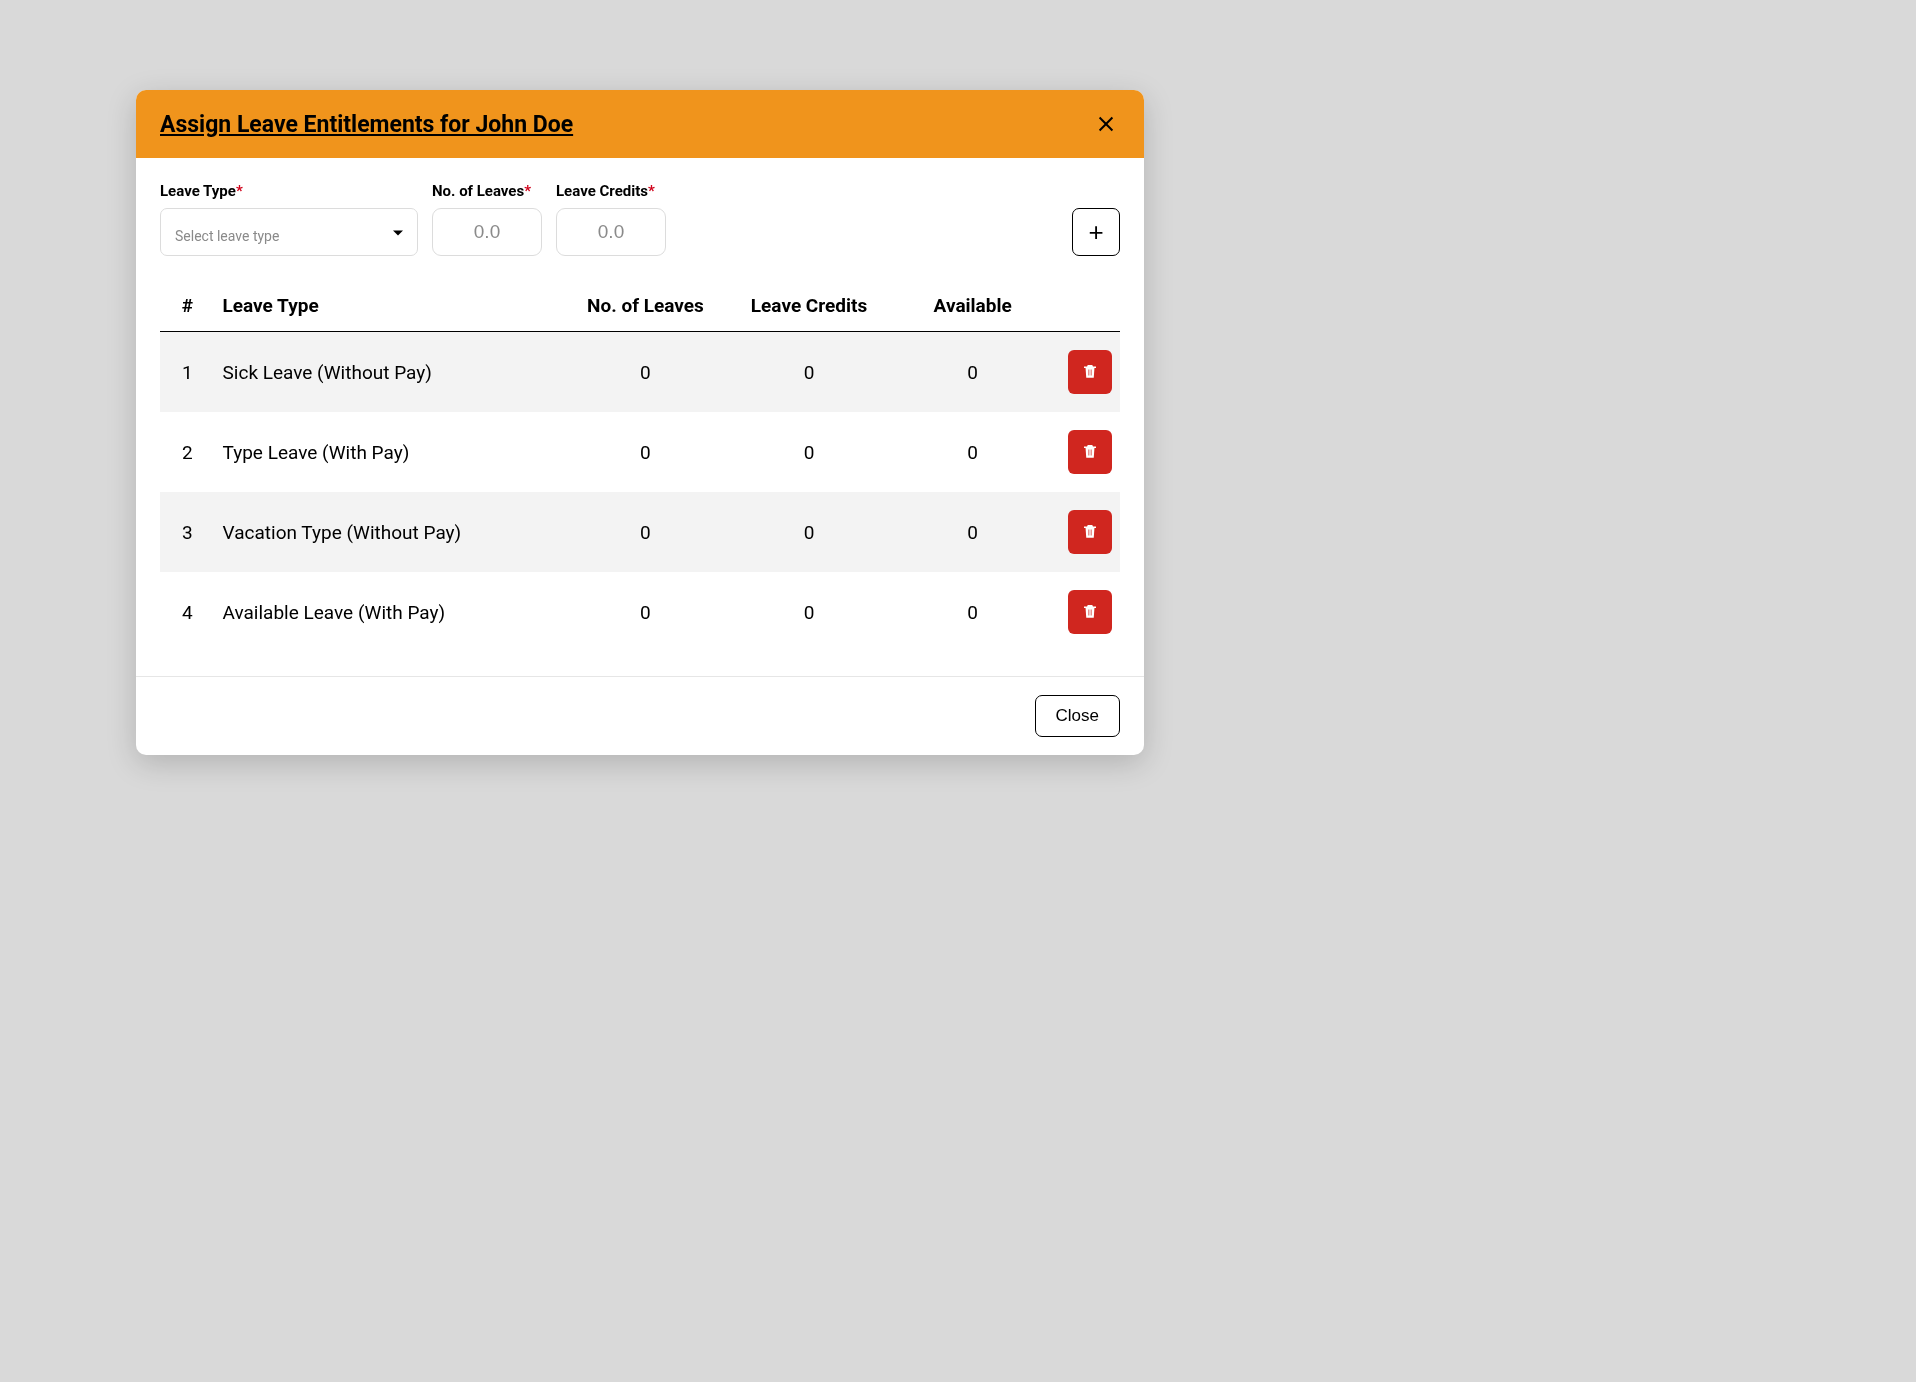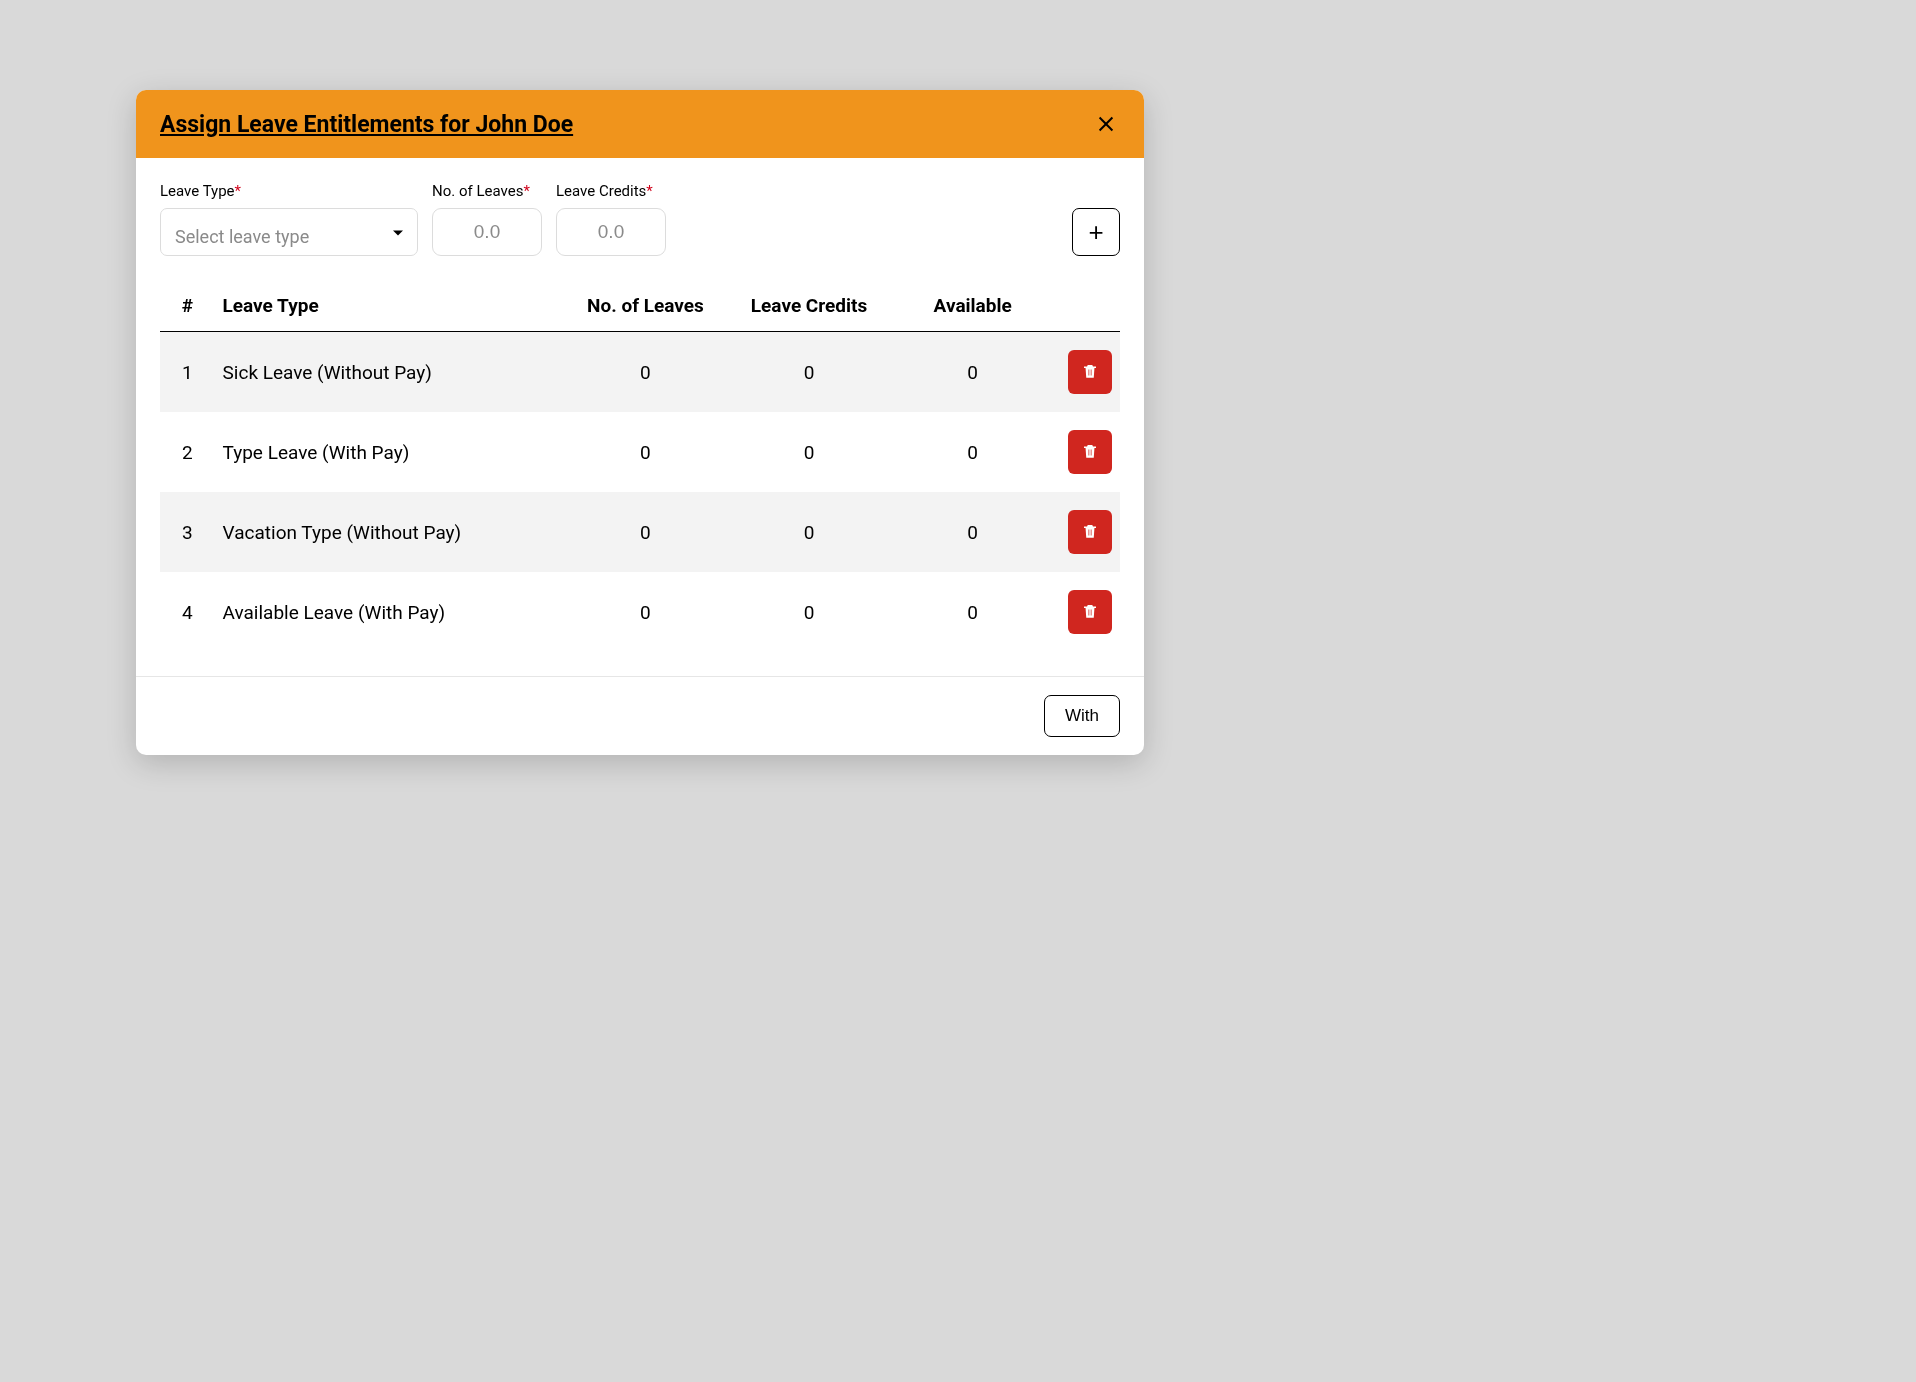--- a/index.html
+++ b/index.html
@@ -61,35 +61,36 @@
       margin-bottom: 28px;
     }
     .form-group {
       display: flex;
       flex-direction: column;
     }
     .form-label {
       font-size: 15px;
       color: #000;
       margin-bottom: 8px;
+      font-weight: bold;
     }
     .required {
       color: #d0021b;
     }
     .select-wrap {
       position: relative;
       width: 258px;
     }
     .select-field {
       width: 100%;
       height: 48px;
       border: 1px solid #dcdcdc;
       border-radius: 7px;
       padding: 8px 38px 0 14px;
-      font-size: 18px;
+      font-size: 14px;
       color: #8a8a8a;
       background: #fff;
       appearance: none;
       -webkit-appearance: none;
       outline: none;
       cursor: pointer;
       display: flex;
       align-items: center;
     }
     .select-caret {
@@ -304,15 +305,15 @@
                 <span><svg viewBox="0 0 24 24">
                     <path d="M6 7h12l-1 14H7L6 7zm3-3h6l1 2H8l1-2zM4 6h16v2H4V6z M10 10v8h1v-8h-1zm3 0v8h1v-8h-1z"></path>
                   </svg></span>
               </button></td>
           </tr>
         </tbody>
     </table>
   </div>
 
   <div class="modal-footer">
-    <button class="close-btn">With</button>
+    <button class="close-btn">Close</button>
   </div>
 </div>
 
 </body></html>

